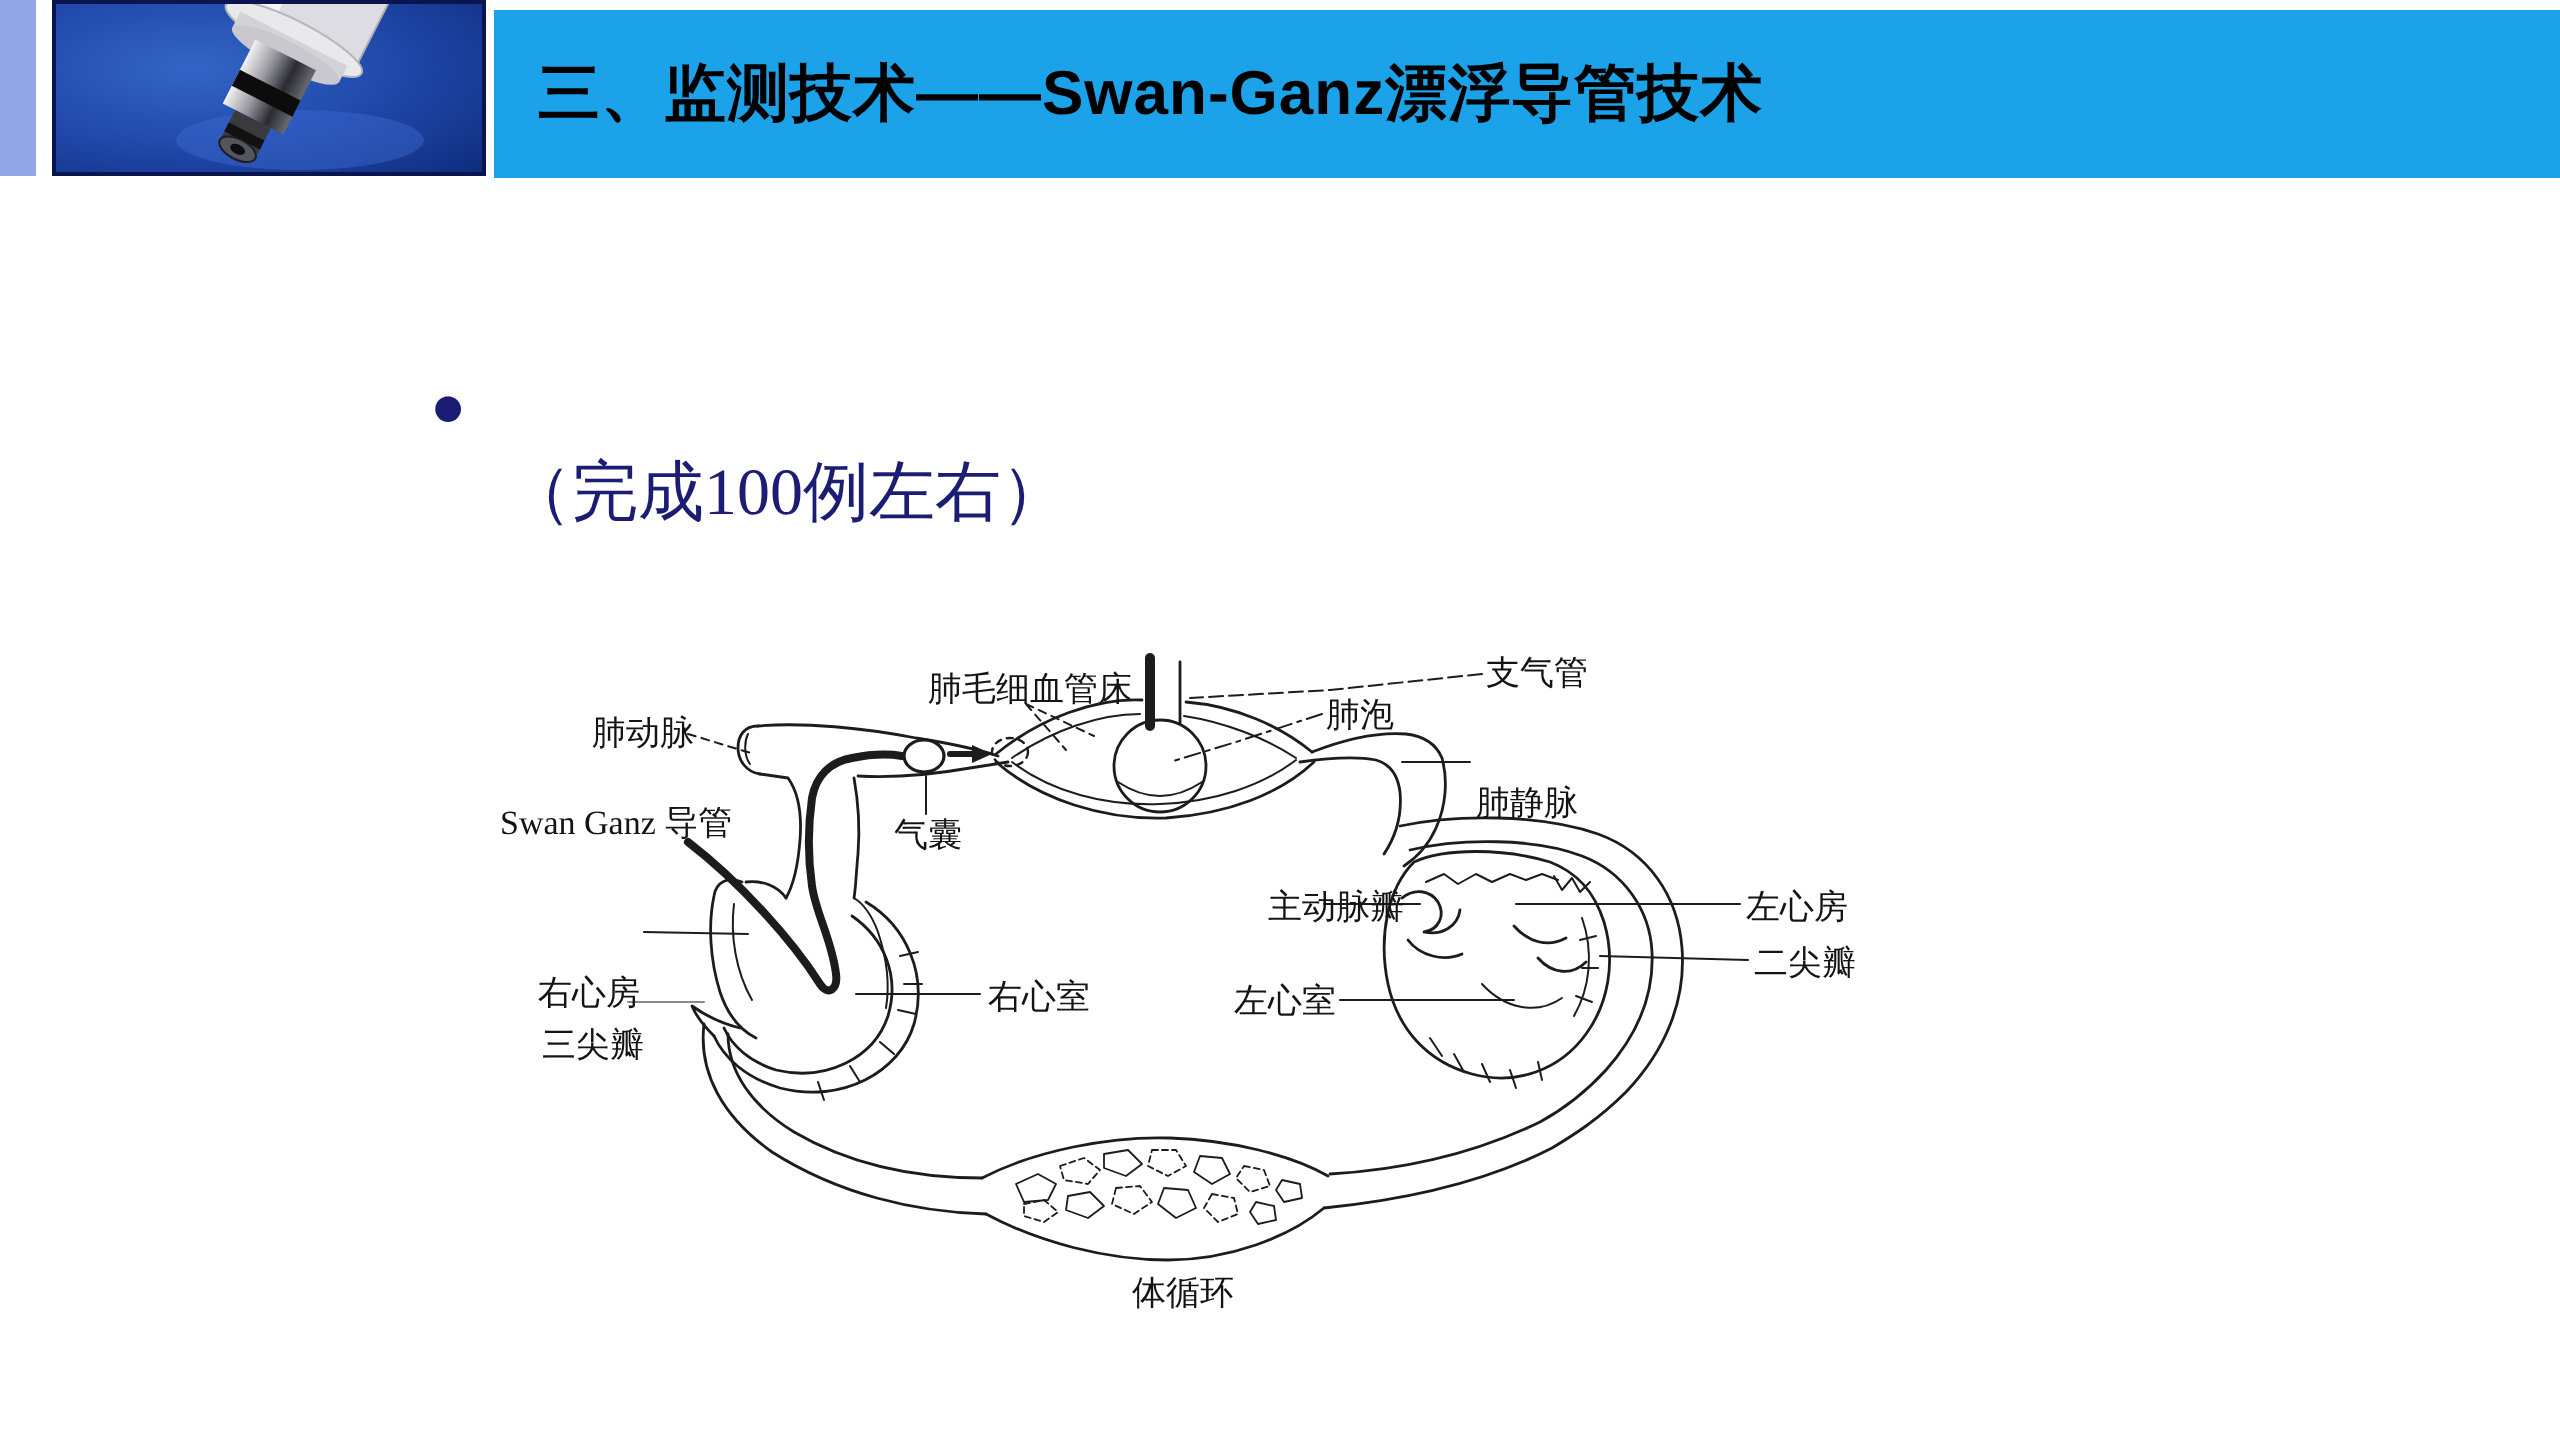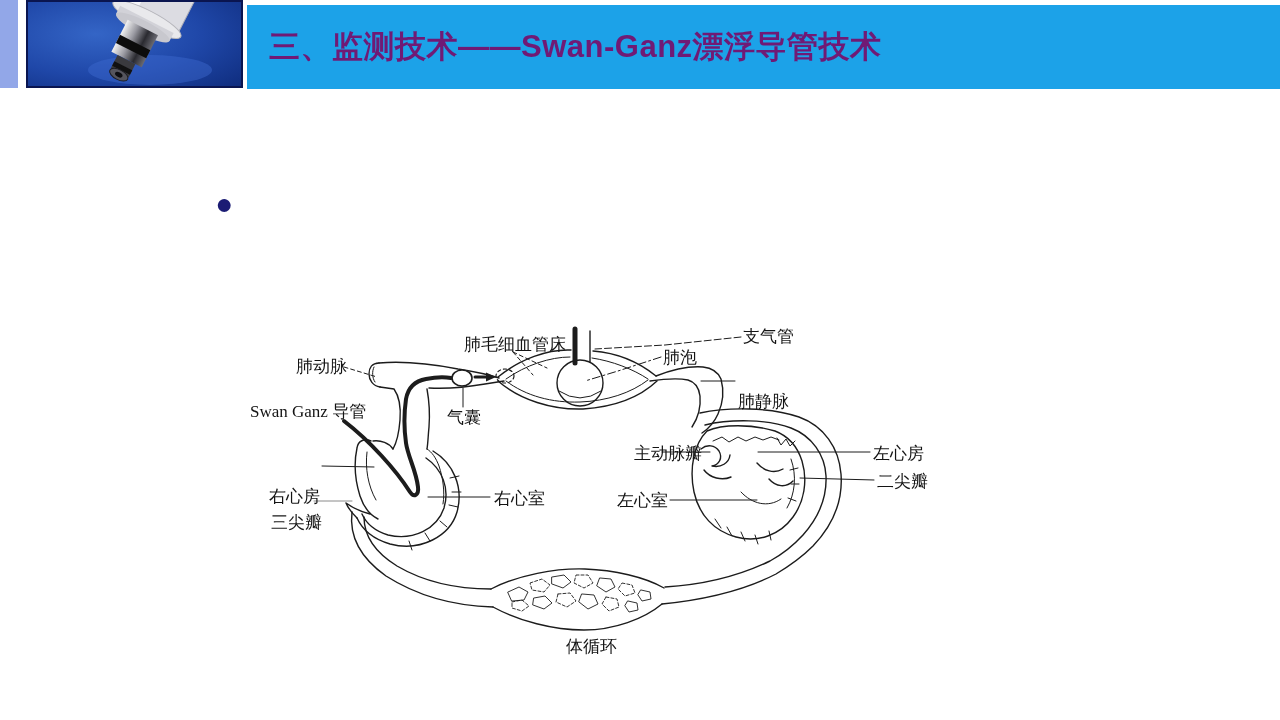--- a/index.html
+++ b/index.html
@@ -5,21 +5,21 @@
   html,body{margin:0;padding:0;background:#fff;}
   .slide{position:relative;width:1280px;height:720px;background:#ffffff;overflow:hidden;
          font-family:"Liberation Serif","DejaVu Serif",serif;}
   
   .left-strip{position:absolute;left:0;top:0;width:18px;height:88px;background:#92a7e8;}
   .photo{position:absolute;left:26px;top:0;width:217px;height:88px;border:2px solid #0a1550;
          box-sizing:border-box;overflow:hidden;}
   .photo svg{display:block;}
   .header-bar{position:absolute;left:247px;top:5px;width:1033px;height:84px;background:#1ca2e8;
               display:flex;align-items:center;}
-  .header-title{color:#701a75;font-family:"Liberation Sans","DejaVu Sans",sans-serif;
+  .header-title{color:#000000;font-family:"Liberation Sans","DejaVu Sans",sans-serif;
                 font-weight:bold;font-size:31px;padding-left:22px;white-space:nowrap;letter-spacing:0.5px;}
   
   .bullet-block{position:absolute;left:215px;top:183px;width:900px;color:#1b1c74;
                 font-size:33px;line-height:1.3;}
   .bullet-line1{display:flex;align-items:flex-start;}
   .bullet-marker{font-size:30px;line-height:1.42;width:32px;flex:0 0 32px;}
   .bullet-line2{padding-left:38px;}
   
   .diagram{position:absolute;left:0;top:0;width:1280px;height:720px;}
   .diagram svg{position:absolute;left:240px;top:312px;}
@@ -72,20 +72,21 @@
   </div>
 
   <div class="header-bar">
     <div class="header-title">三、监测技术——Swan-Ganz漂浮导管技术</div>
   </div>
 
   <div class="bullet-block">
     <div class="bullet-line1">
       <span class="bullet-marker">●</span>
     </div>
+    <div class="bullet-line2">（完成100例左右）</div>
   </div>
 
   <div class="diagram">
     <svg width="700" height="350" viewBox="240 312 700 350">
       <g fill="none" stroke="#1c1c1c" stroke-width="1.4" stroke-linecap="round" stroke-linejoin="round">
 
         <path d="M 575 329 L 575 363" stroke-width="5"></path>
         <path d="M 590 331 L 590 362"></path>
 
         <circle cx="580" cy="383" r="23"></circle>

